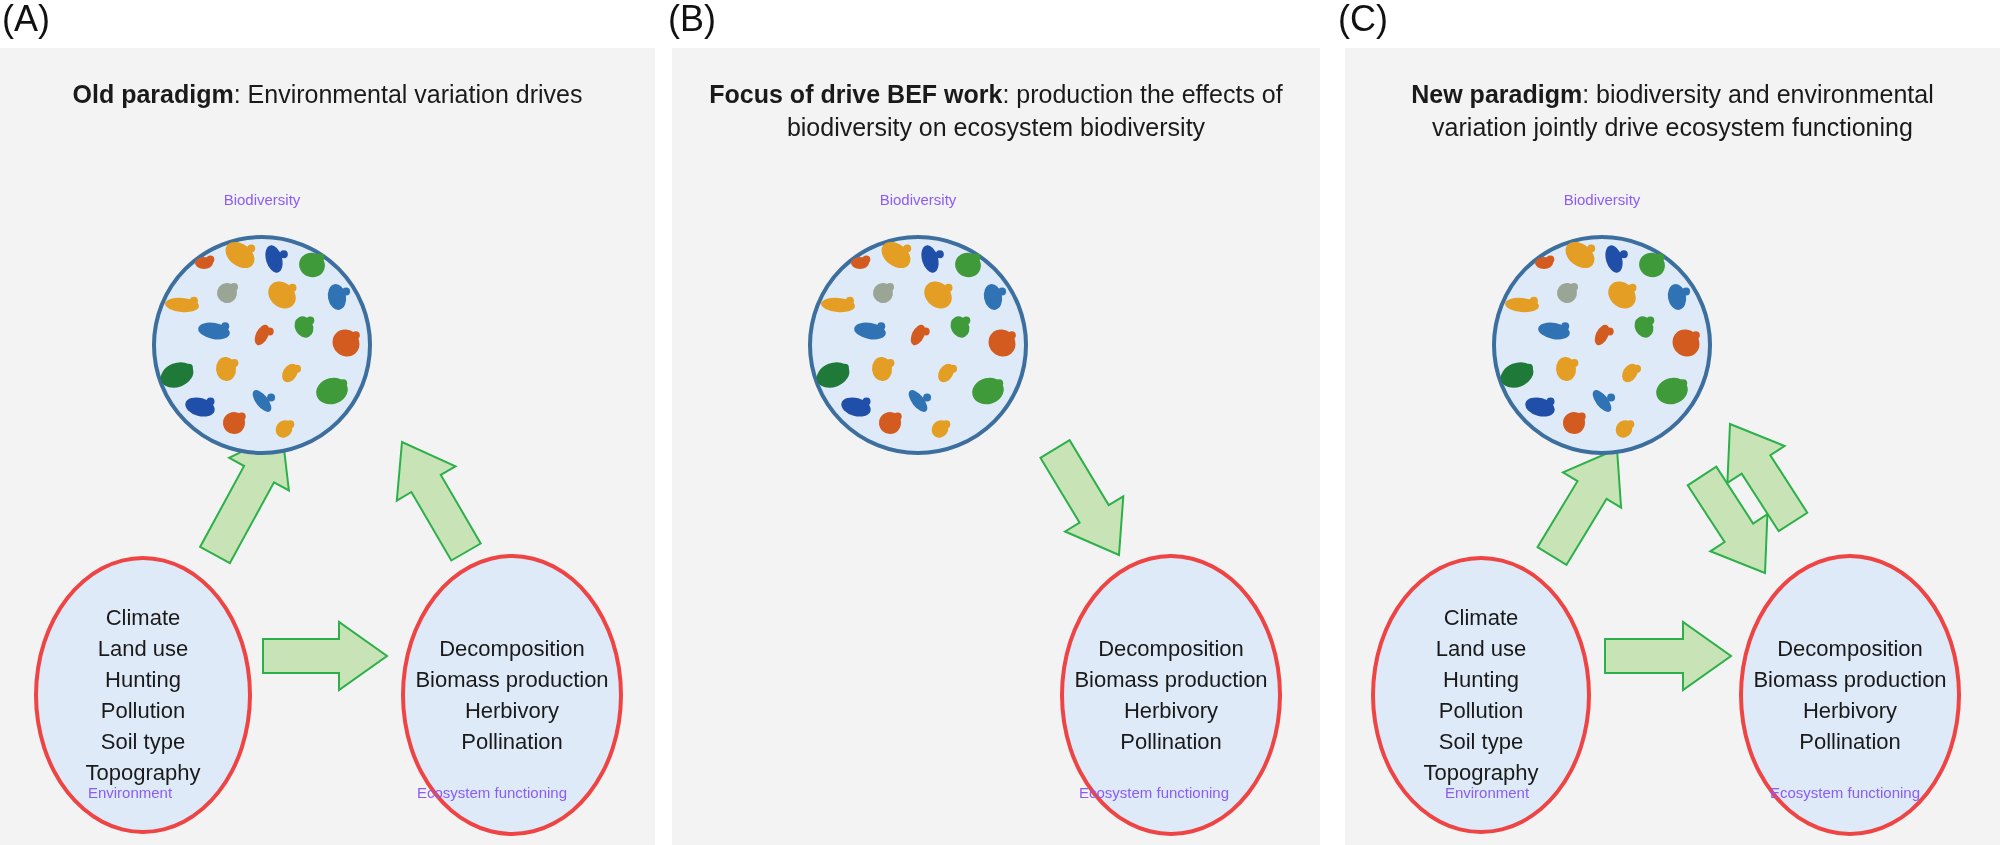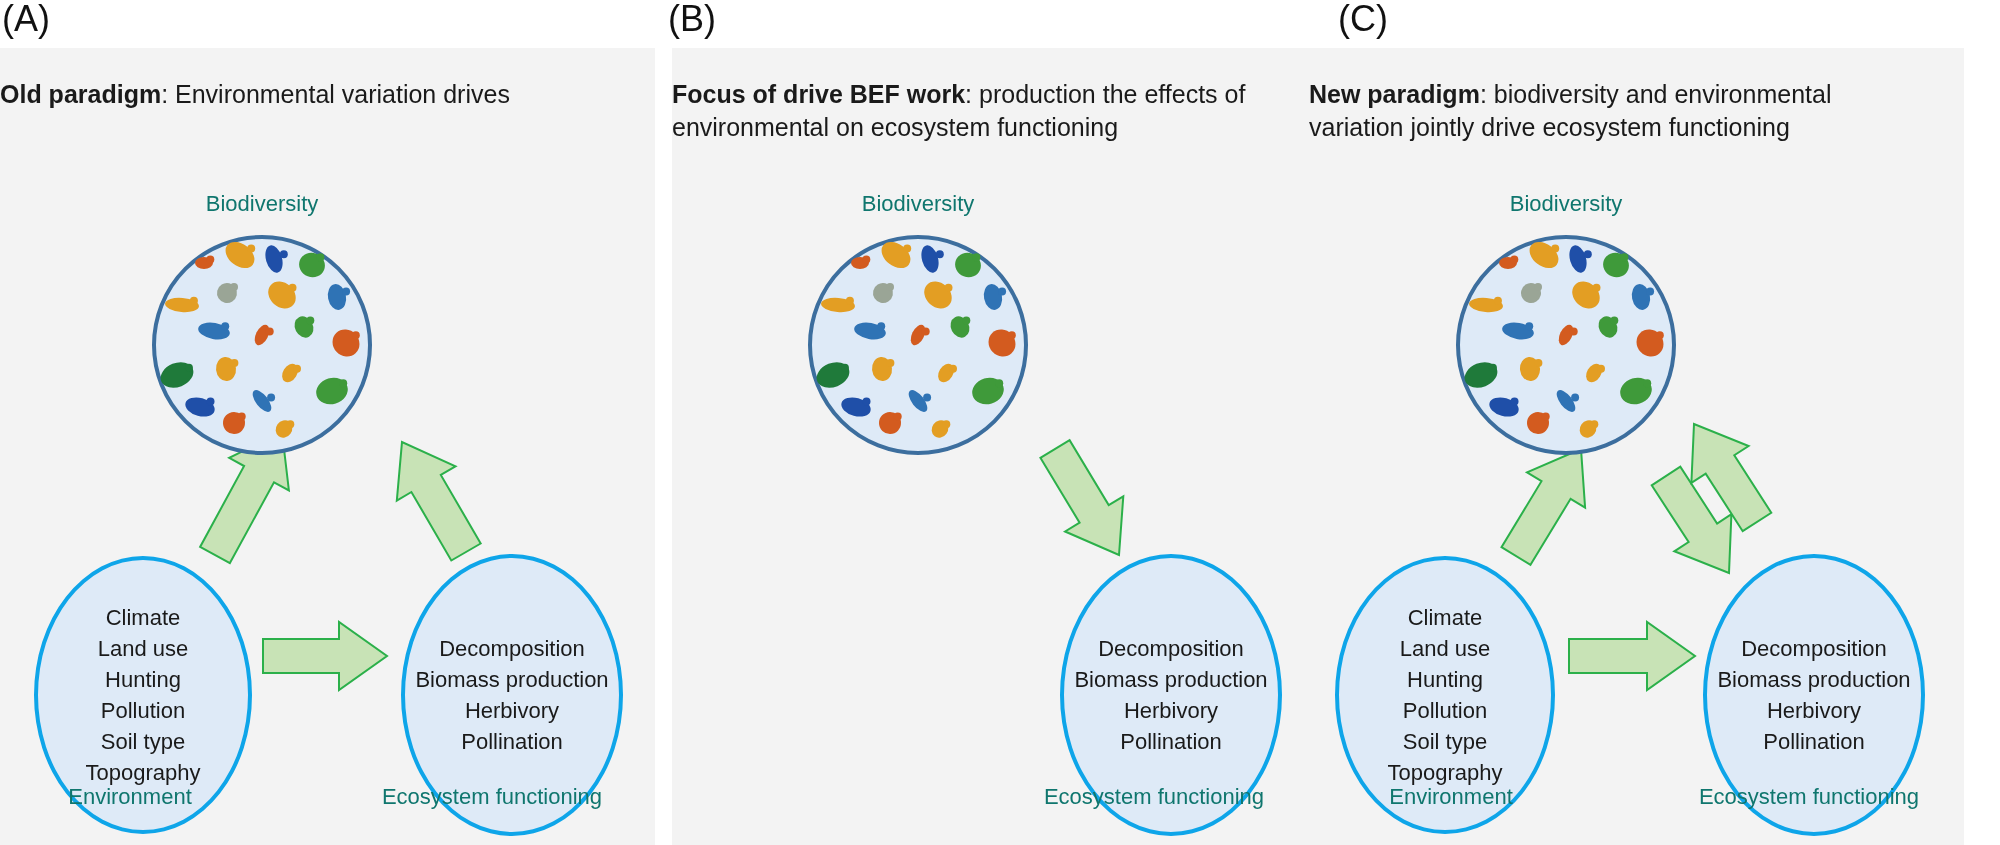--- a/index.html
+++ b/index.html
@@ -1,24 +1,24 @@
 <!DOCTYPE html>
 <html><head>
 <meta charset="utf-8">
 <style>
   html, body { margin:0; padding:0; background:#ffffff; }
   body { width:2000px; height:845px; position:relative; overflow:hidden;
          font-family:"Liberation Sans", sans-serif; color:#1a1a1a; }
   .panel { position:absolute; top:48px; height:797px; background:#f3f3f3; }
   .panel-letter { position:absolute; top:-2px; font-size:36px; font-weight:normal; color:#111; }
-  .panel-title { position:absolute; left:0; right:0; top:30px; 
+  .panel-title { position:absolute; left:0; right:0; top:30px; text-align:center;
                  font-size:25px; line-height:33px; color:#1a1a1a; }
   .panel-title b { font-weight:bold; }
-  .node-label { position:absolute; font-size:22px; color:#0f766e; white-space:nowrap; transform:translateX(-50%); }
-  .ellipse { position:absolute; box-sizing:border-box; border:4px solid #0ea5e9; border-radius:50%;
+  .node-label { position:absolute; font-size:15px; color:#8b5cf6; white-space:nowrap; transform:translateX(-50%); }
+  .ellipse { position:absolute; box-sizing:border-box; border:4px solid #ef4444; border-radius:50%;
              background:#deeaf7; display:flex; flex-direction:column; align-items:center; justify-content:center; }
   .ellipse .line { font-size:22px; line-height:31px; color:#1a1a1a; white-space:nowrap; }
   svg.overlay { position:absolute; left:0; top:0; overflow:visible; }
 </style>
 </head>
 <body>
 
 <div class="panel" id="panelA" style="left:0; width:655px;">
   <div class="panel-title">
     <b>Old paradigm</b><span>: Environmental variation drives</span><br>
@@ -127,21 +127,21 @@
       <div class="line">Pollination</div>
     </div>
   <div class="node-label" style="left:130px; top:736px;">Environment</div>
   <div class="node-label" style="left:492px; top:736px;">Ecosystem functioning</div>
 </div>
 <div class="panel-letter" style="left:2px;">(A)</div>
 
 <div class="panel" id="panelB" style="left:672px; width:648px;">
   <div class="panel-title">
     <b>Focus of drive BEF work</b><span>: production the effects of</span><br>
-    <span>environmental on ecosystem functioning</span>
+    <span>biodiversity on ecosystem biodiversity</span>
   </div>
   <div class="node-label" style="left:246px; top:143px;">Biodiversity</div>
   <svg class="overlay arrows" width="648" height="797">
       <polygon points="368.4,409.8 407.6,474.7 393.1,483.5 447.0,507.0 451.3,448.3 436.7,457.1 397.6,392.2" fill="#c8e3b6" stroke="#2bb04a" stroke-width="2" stroke-linejoin="miter"></polygon>
     </svg>
   <svg class="overlay biocircle" width="648" height="797">
       <circle cx="246" cy="297" r="108" fill="#deeaf7" stroke="#3c6e9e" stroke-width="4"></circle>
       <g>
         <ellipse cx="188" cy="215" rx="9" ry="6" transform="rotate(0 188 215)" fill="#d35b1f"></ellipse>
         <circle cx="194.3" cy="211.4" r="4" fill="#d35b1f"></circle>
@@ -226,21 +226,21 @@
   <div class="ellipse ef" style="left:388px; top:506px; width:222px; height:282px;">
       <div class="line">Decomposition</div>
       <div class="line">Biomass production</div>
       <div class="line">Herbivory</div>
       <div class="line">Pollination</div>
     </div>
   <div class="node-label" style="left:482px; top:736px;">Ecosystem functioning</div>
 </div>
 <div class="panel-letter" style="left:668px;">(B)</div>
 
-<div class="panel" id="panelC" style="left:1309px; width:655px;">
+<div class="panel" id="panelC" style="left:1345px; width:655px;">
   <div class="panel-title">
     <b>New paradigm</b><span>: biodiversity and environmental</span><br>
     <span>variation jointly drive ecosystem functioning</span>
   </div>
   <div class="node-label" style="left:257px; top:143px;">Biodiversity</div>
   <svg class="overlay arrows" width="655" height="797">
       <polygon points="221.5,516.8 261.6,450.8 276.1,459.7 272.0,401.0 218.0,424.4 232.5,433.2 192.5,499.2" fill="#c8e3b6" stroke="#2bb04a" stroke-width="2" stroke-linejoin="miter"></polygon>
       <polygon points="342.7,437.3 379.6,494.0 365.3,503.3 420.0,525.0 422.4,466.2 408.1,475.5 371.3,418.7" fill="#c8e3b6" stroke="#2bb04a" stroke-width="2" stroke-linejoin="miter"></polygon>
       <polygon points="462.3,464.8 425.3,407.2 439.6,398.0 385.0,376.0 382.4,434.8 396.7,425.6 433.7,483.2" fill="#c8e3b6" stroke="#2bb04a" stroke-width="2" stroke-linejoin="miter"></polygon>
       <polygon points="260.0,625.0 338.0,625.0 338.0,642.0 386.0,608.0 338.0,574.0 338.0,591.0 260.0,591.0" fill="#c8e3b6" stroke="#2bb04a" stroke-width="2" stroke-linejoin="miter"></polygon>

